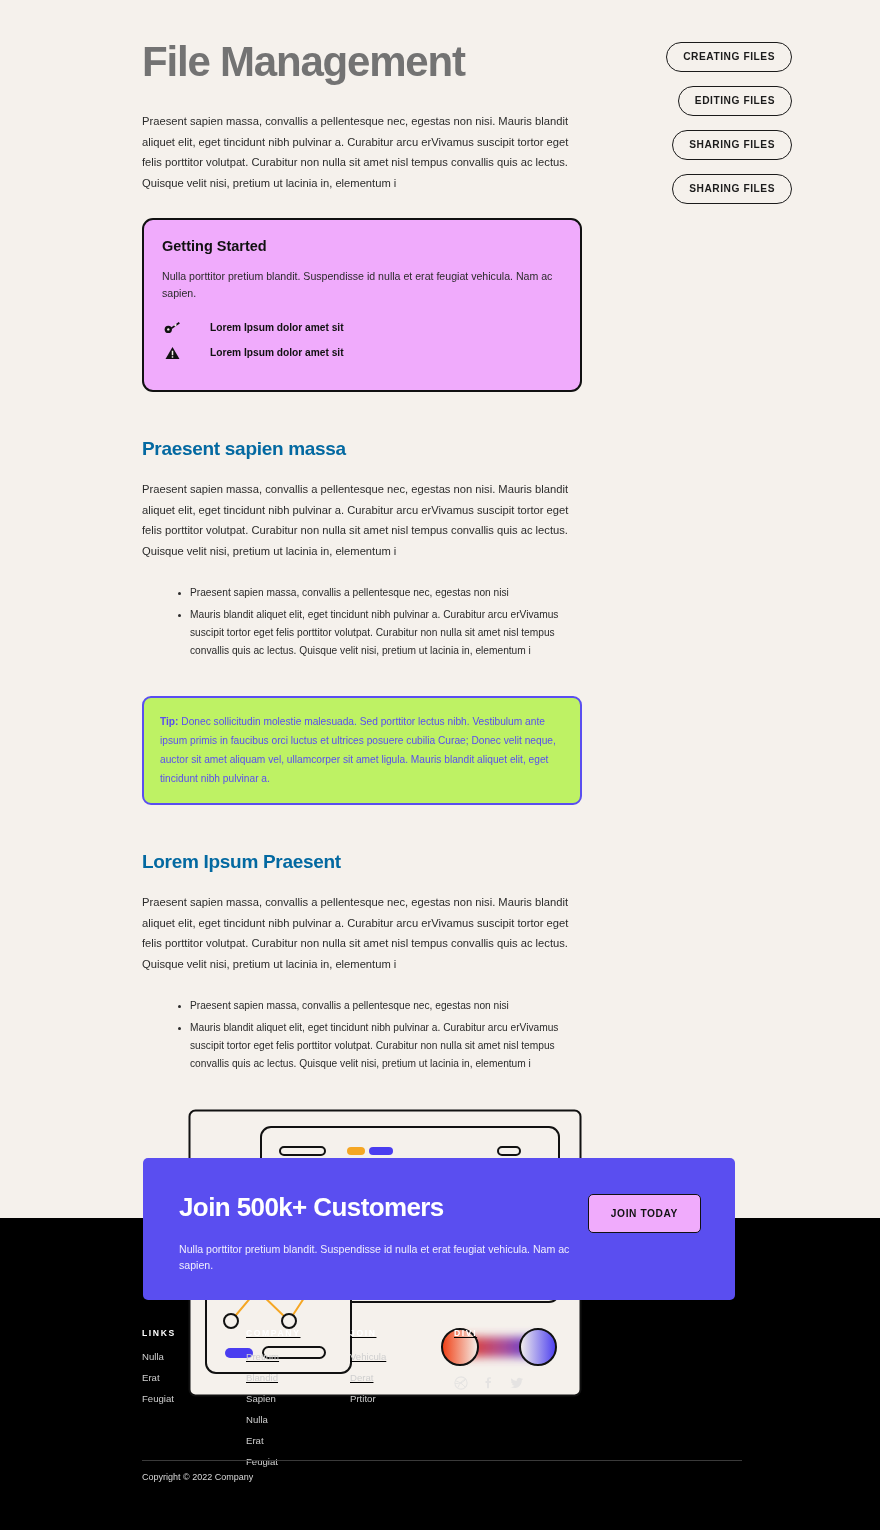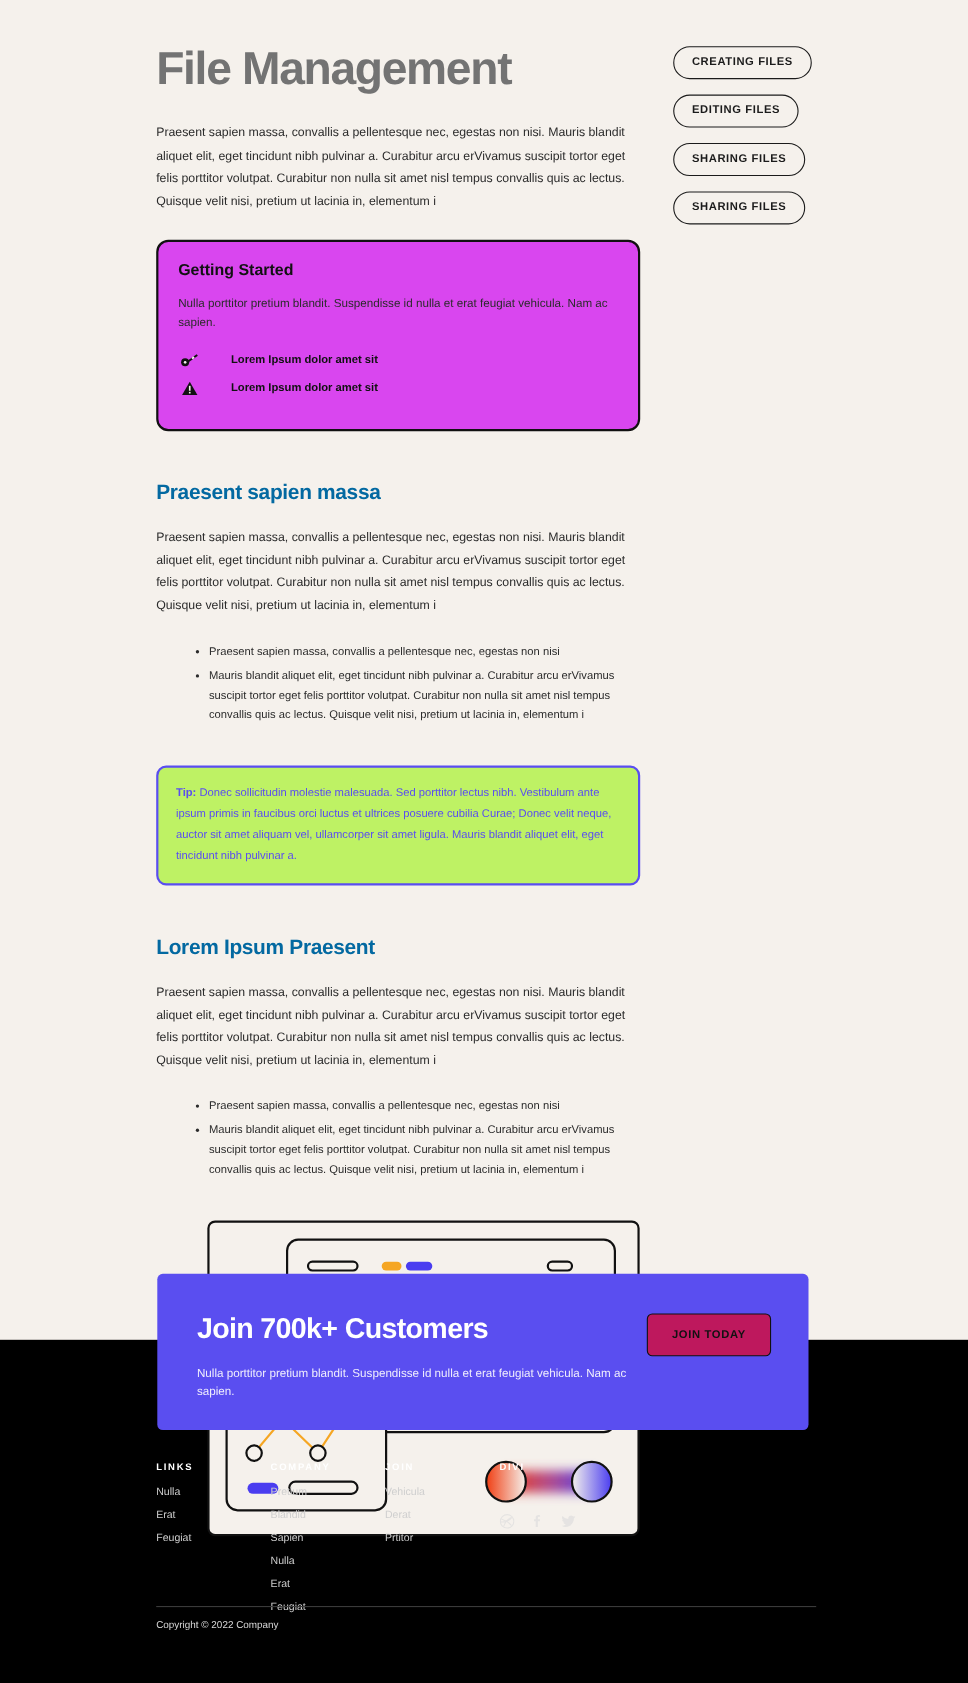--- a/index.html
+++ b/index.html
@@ -26,21 +26,21 @@
   }
   p.body-text {
     font-size: 11.2px; line-height: 1.85; color: #2b2b2b;
     width: 440px;
   }
 
   
   .gs-card {
     position: relative; margin-top: 24px;
     width: 440px;
-    background: #d946ef;
+    background: #f0abfc;
     border: 2px solid #111;
     border-radius: 11px;
     padding: 18px 18px 20px 18px;
   }
   .gs-card::after {
     content: ""; position: absolute; left: 4px; top: 4px;
     width: 100%; height: 100%;
     border-radius: 11px; background: #111; z-index: -1;
   }
   .gs-title { font-size: 14.5px; font-weight: 700; color: #111; margin-bottom: 14px; }
@@ -72,21 +72,21 @@
     width: 100%; height: 100%; border-radius: 9px;
     background: #5a4ef0; z-index: -1;
   }
   .tip-text { font-size: 10.2px; line-height: 1.85; color: #5a4ef0; }
   .tip-text b { font-weight: 700; }
 
   
   .illus-wrap { margin-top: 36px; margin-left: 46px; }
 
   
-  .sidenav { position: absolute; left: 612px; top: 42px; width: 180px; }
+  .sidenav { position: absolute; left: 612px; top: 42px; width: 180px; text-align: right; }
   .pill {
     display: inline-block;
     border: 1.6px solid #1b1b1b; border-radius: 22px;
     padding: 8px 16px 9px 16px; margin-bottom: 14px;
     font-size: 10.2px; font-weight: 700; letter-spacing: 0.55px;
     color: #1b1b1b; background: transparent; cursor: pointer;
     white-space: nowrap;
   }
 
   
@@ -98,33 +98,33 @@
   }
   .cta::after {
     content: ""; position: absolute; left: 5px; top: 5px;
     width: 592px; height: 142px; border-radius: 5px;
     background: #111; z-index: -1;
   }
   .cta-title { font-size: 26px; font-weight: 700; color: #fff; letter-spacing: -0.6px; }
   .cta-sub { margin-top: 18px; font-size: 10.6px; line-height: 1.55; color: #f0eefd; width: 420px; }
   .cta-btn {
     position: absolute; right: 34px; top: 36px;
-    background: #be185d; border: 1.5px solid #111; border-radius: 5px;
+    background: #f0abfc; border: 1.5px solid #111; border-radius: 5px;
     padding: 13px 22px; font-size: 10.2px; font-weight: 700;
     letter-spacing: 0.6px; color: #111; cursor: pointer;
   }
   .cta-btn::after {
     content: ""; position: absolute; left: 4px; top: 4px;
     width: 100%; height: 100%; border-radius: 5px; background: #111; z-index: -1;
   }
 
   
   .footer-inner { position: absolute; left: 142px; top: 1328px; width: 600px; }
   .fcols { display: flex; }
-  .fcol { width: 104px; }
+  .fcol { width: 104px; text-decoration: underline; }
   .fcol-head {
     font-size: 8.6px; font-weight: 700; letter-spacing: 1.6px;
     color: #fff; margin-bottom: 13px;
   }
   .fcol-link {
     display: block; font-size: 9.6px; color: #cfcfcf;
     margin-bottom: 10px; text-decoration: none; cursor: pointer;
   }
   .socials { display: flex; gap: 14px; margin-top: 38px; }
   .socials .s { width: 14px; height: 14px; opacity: .62; cursor: pointer; }
@@ -262,21 +262,21 @@
   </div>
 
   <div class="sidenav">
     <div class="pill">CREATING FILES</div><br>
     <div class="pill">EDITING FILES</div><br>
     <div class="pill">SHARING FILES</div><br>
     <div class="pill">SHARING FILES</div>
   </div>
 
   <div class="cta">
-    <div class="cta-title">Join 700k+ Customers</div>
+    <div class="cta-title">Join 500k+ Customers</div>
     <div class="cta-sub">Nulla porttitor pretium blandit. Suspendisse id nulla et erat feugiat vehicula. Nam ac sapien.</div>
     <button class="cta-btn">JOIN TODAY</button>
   </div>
 
   <div class="footer-inner">
     <div class="fcols">
 
       <div class="fcol">
         <div class="fcol-head">LINKS</div>
         <a class="fcol-link">Nulla</a>

